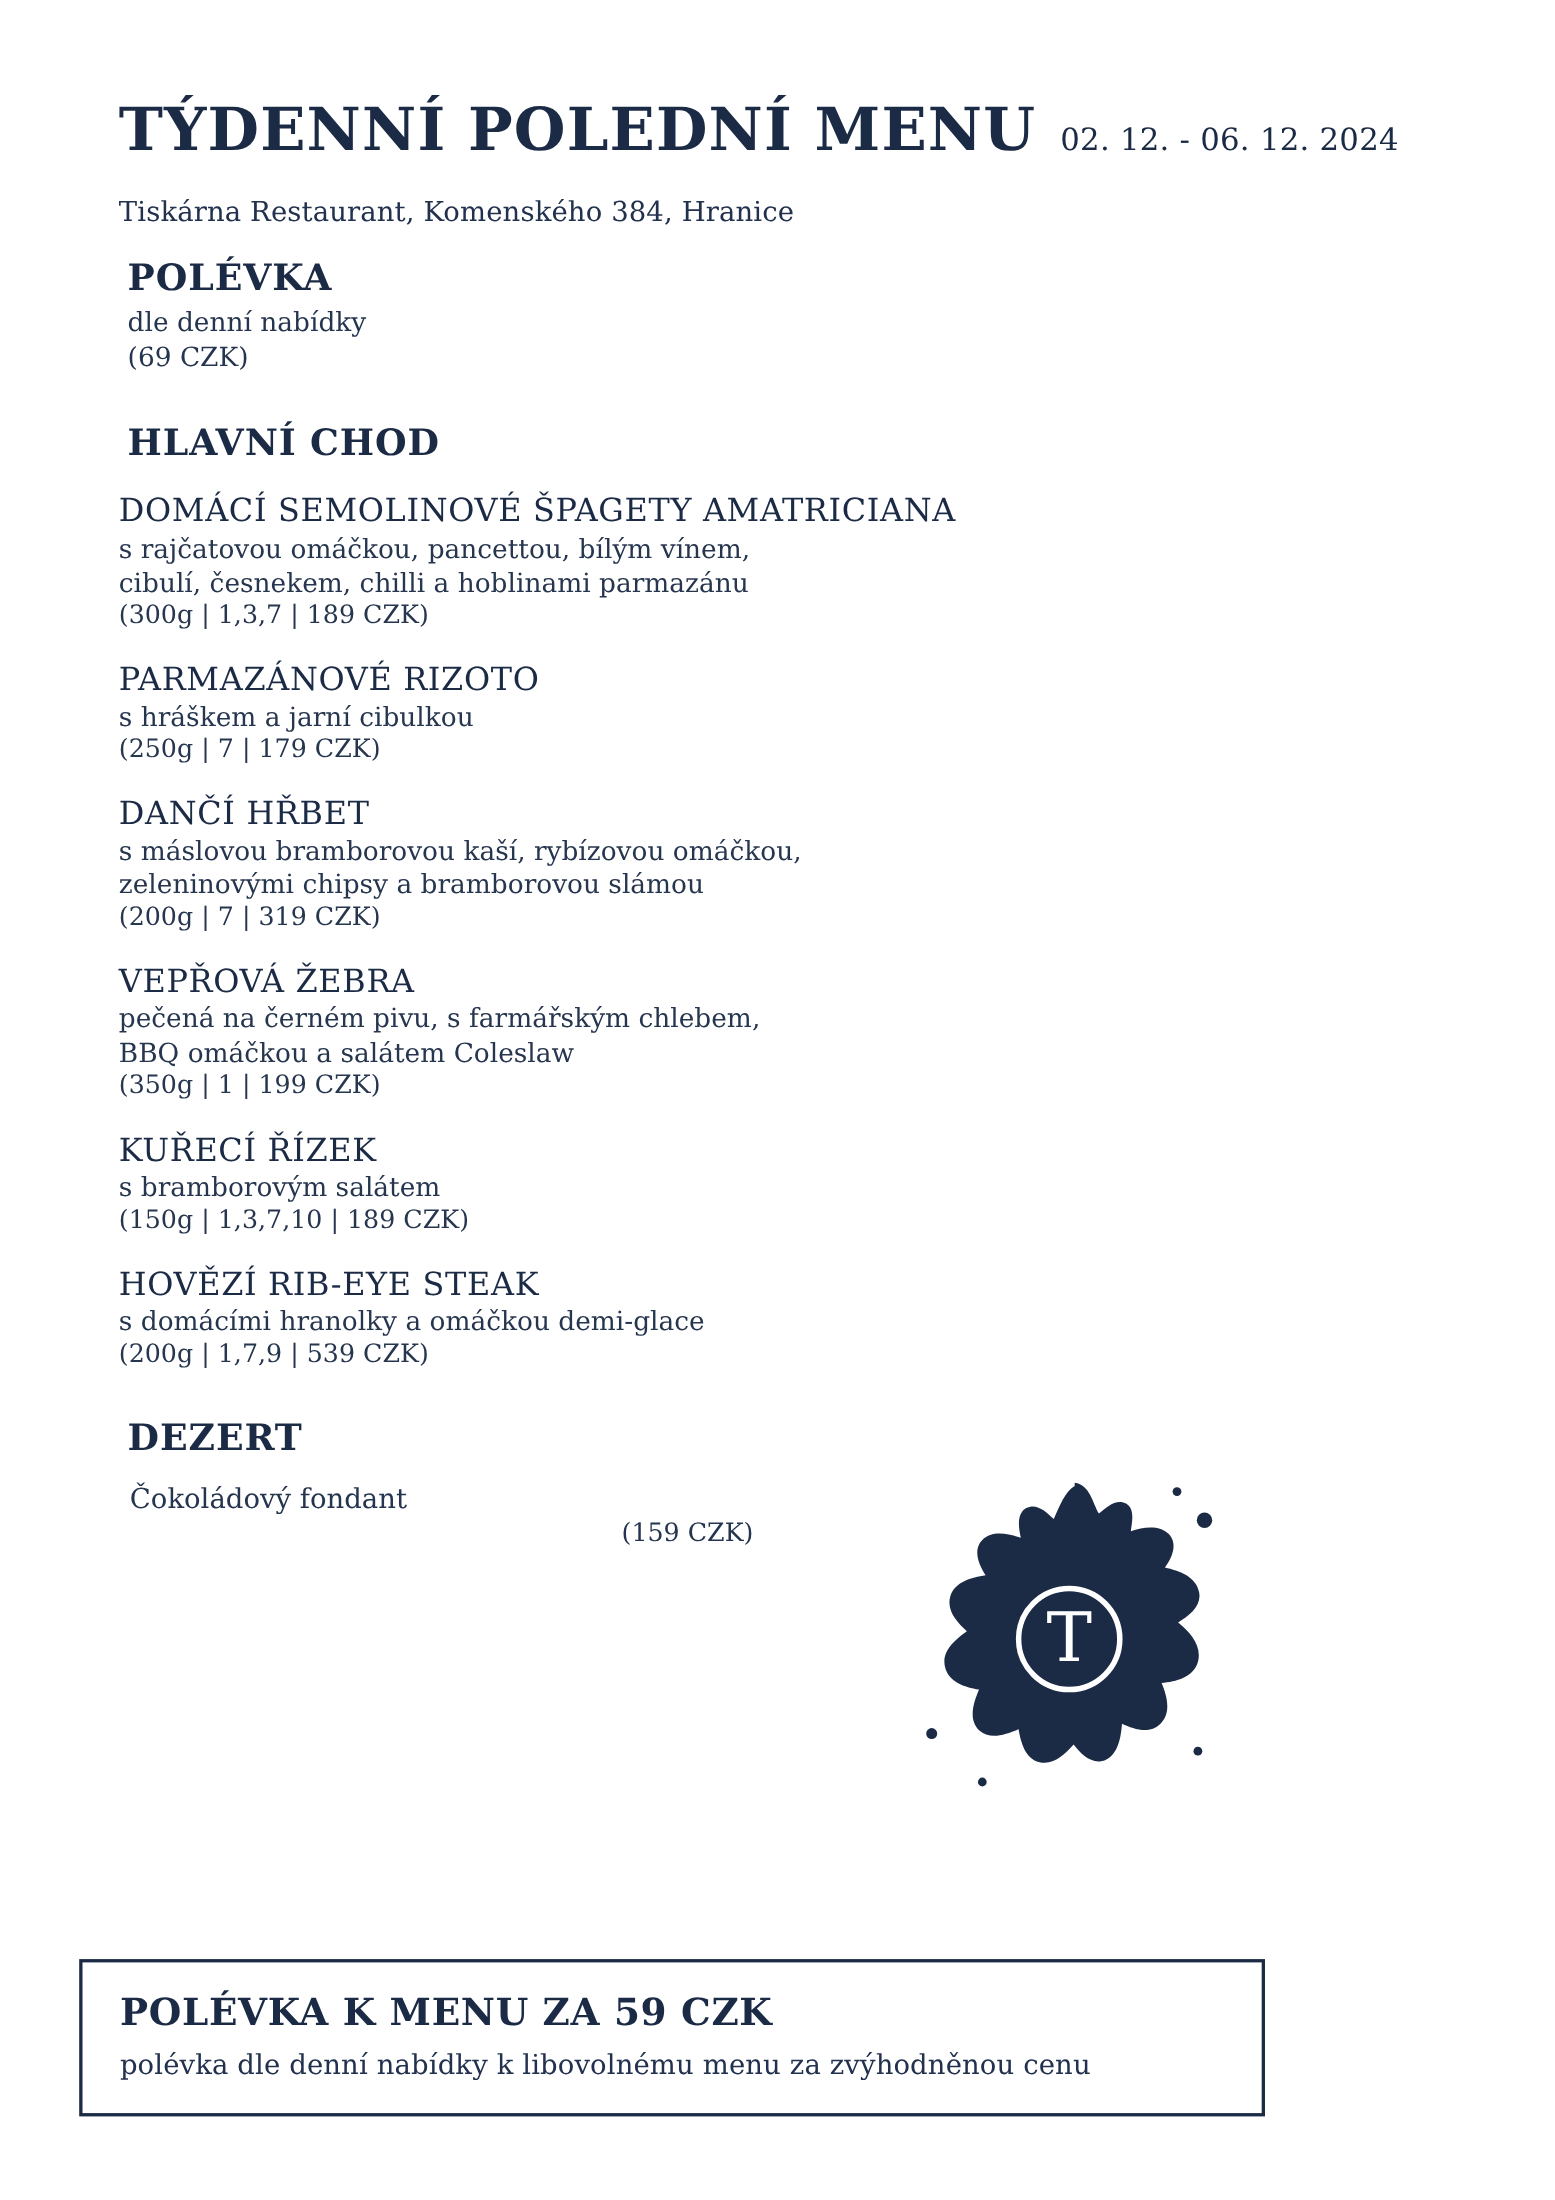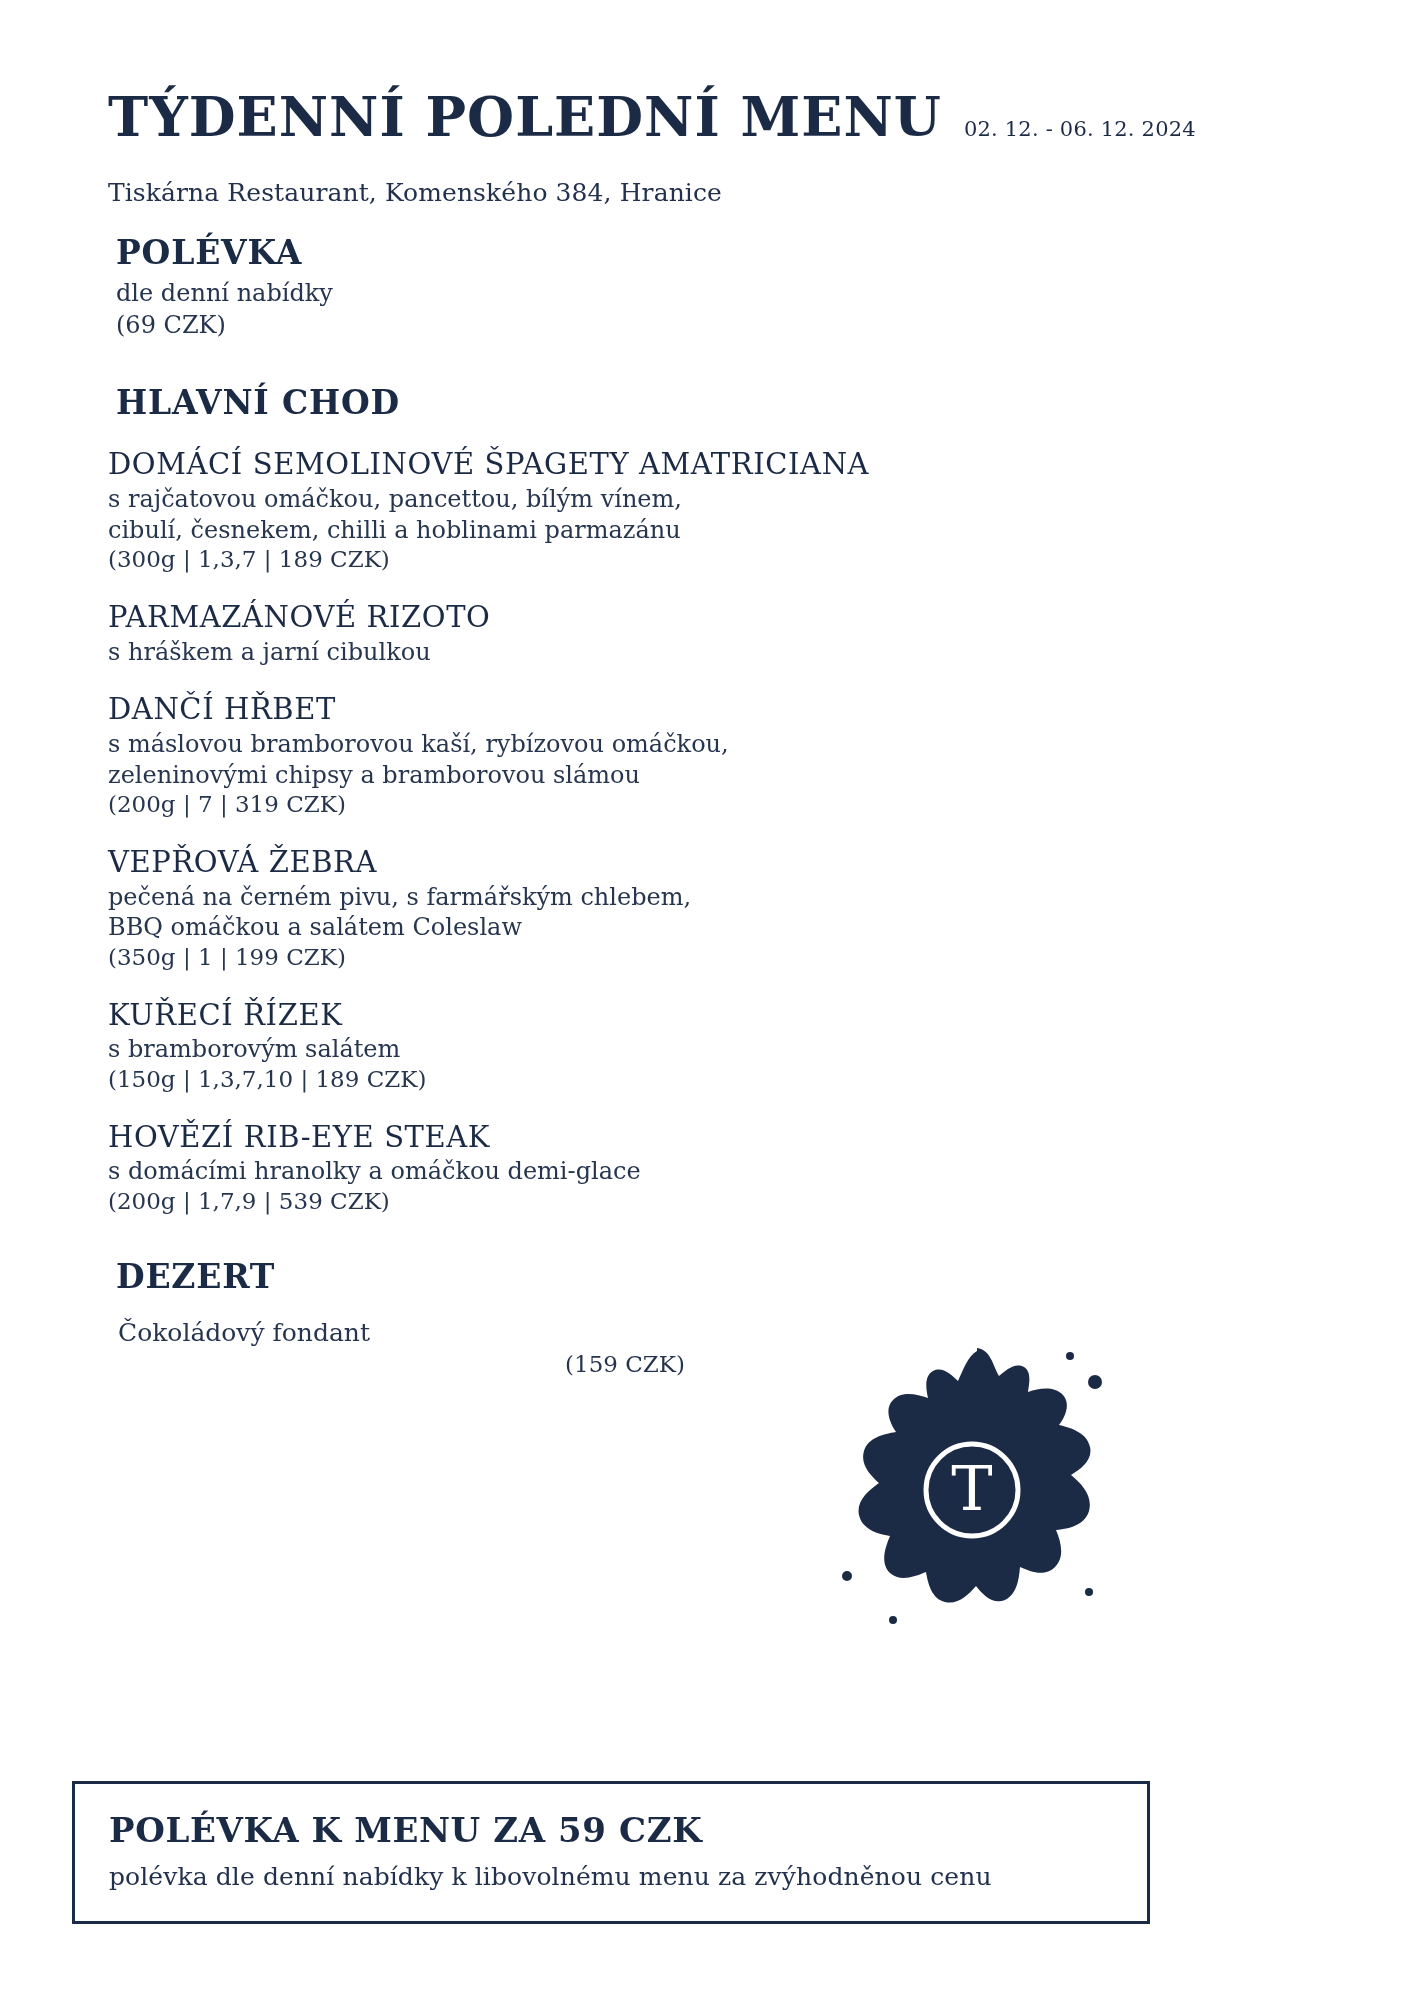--- a/index.html
+++ b/index.html
@@ -34,21 +34,21 @@
   .menu-title {
     font-family: "DejaVu Serif", serif;
     font-weight: 700;
     font-size: 54px;
     letter-spacing: 1.0px;
     color: #1b2a45;
     line-height: 1.0;
   }
   .menu-dates {
     font-family: "DejaVu Serif", serif;
-    font-size: 21px;
+    font-size: 28px;
     color: #1b2a45;
     letter-spacing: 0.2px;
   }
   .address {
     margin-top: 34px;
     font-family: "DejaVu Serif", serif;
     font-size: 25px;
     color: #22314d;
     letter-spacing: 0.1px;
   }
@@ -161,20 +161,21 @@
   <div class="dish">
     <div class="dish-name">DOMÁCÍ SEMOLINOVÉ ŠPAGETY AMATRICIANA</div>
     <div class="dish-desc">s rajčatovou omáčkou, pancettou, bílým vínem,
 cibulí, česnekem, chilli a hoblinami parmazánu</div>
     <div class="dish-meta">(300g | 1,3,7 | 189 CZK)</div>
   </div>
 
   <div class="dish">
     <div class="dish-name">PARMAZÁNOVÉ RIZOTO</div>
     <div class="dish-desc">s hráškem a jarní cibulkou</div>
+    <div class="dish-meta">(250g | 7 | 179 CZK)</div>
   </div>
 
   <div class="dish">
     <div class="dish-name">DANČÍ HŘBET</div>
     <div class="dish-desc">s máslovou bramborovou kaší, rybízovou omáčkou,
 zeleninovými chipsy a bramborovou slámou</div>
     <div class="dish-meta">(200g | 7 | 319 CZK)</div>
   </div>
 
   <div class="dish">

